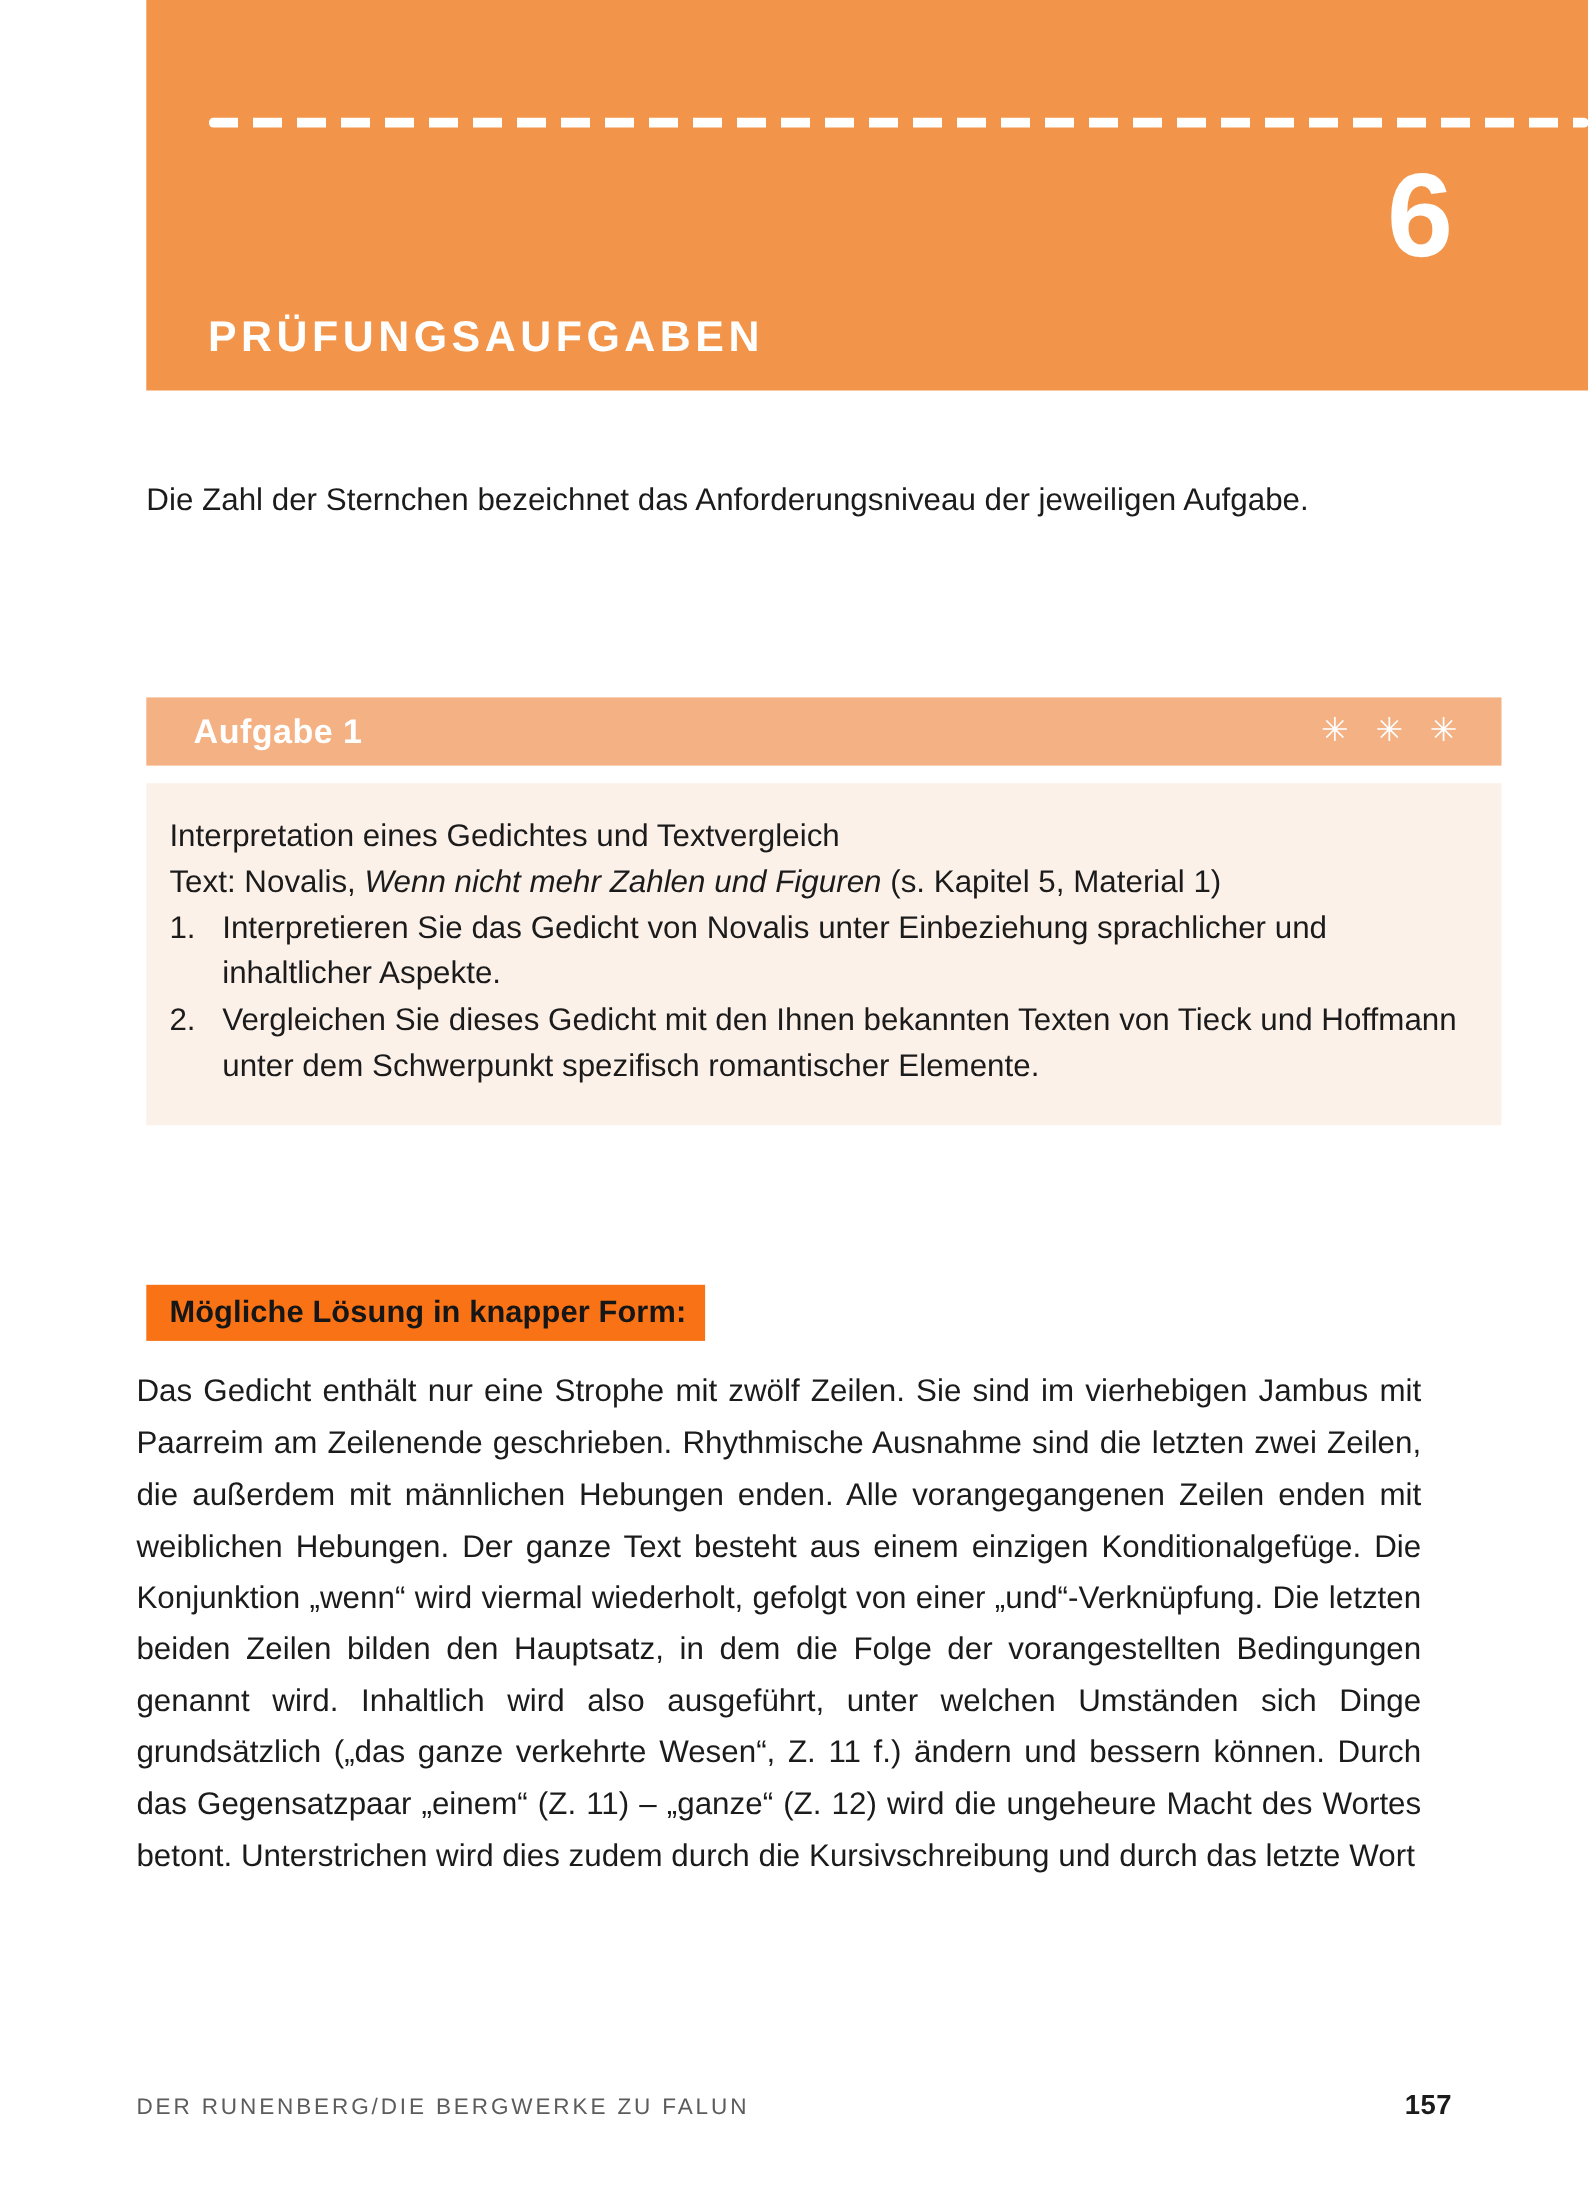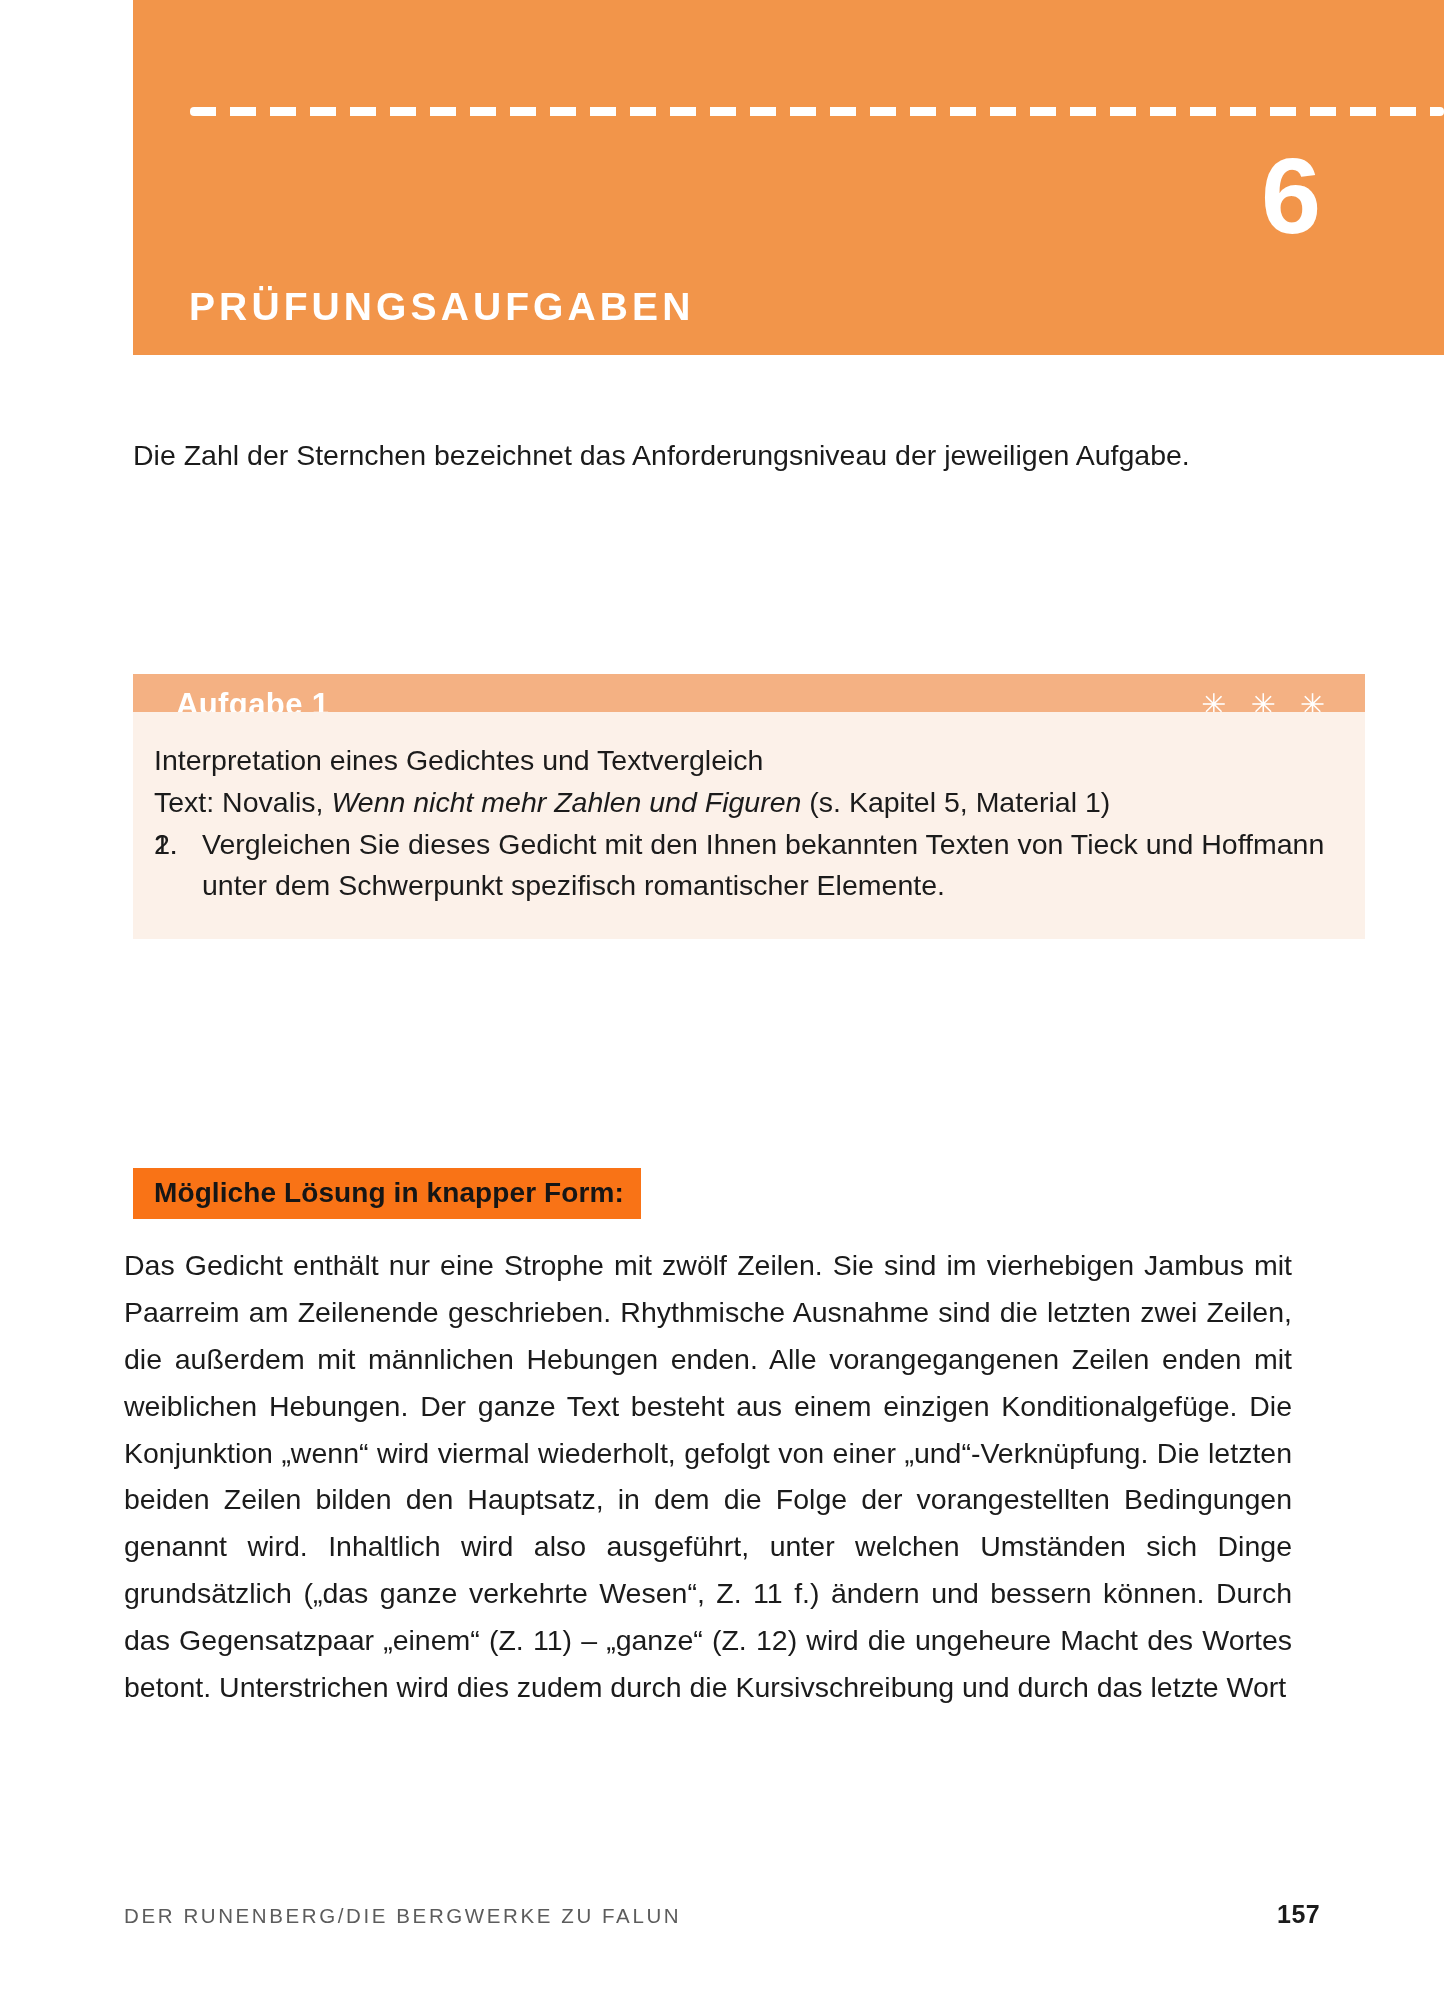--- a/index.html
+++ b/index.html
@@ -91,21 +91,20 @@
     left: 133px;
     top: 634px;
     width: 1232px;
     height: 62px;
     background: #F4B183;
     display: flex;
     align-items: center;
     justify-content: space-between;
     box-sizing: border-box;
     padding: 0 28px 0 43px;
-    margin-top: 40px;
   }
   .task-bar-label {
     color: #FFFFFF;
     font-size: 31px;
     font-weight: 700;
     letter-spacing: 0.4px;
   }
   .task-bar-stars {
     color: #FFFFFF;
     font-size: 30px;
@@ -232,20 +231,21 @@
     <span class="task-bar-label">Aufgabe 1</span>
     <span class="task-bar-stars">✳ ✳ ✳</span>
   </div>
 
   <div class="task-box">
     <p>Interpretation eines Gedichtes und Textvergleich</p>
     <p><span>Text: Novalis, </span><em>Wenn nicht mehr Zahlen und Figuren</em><span> (s. Kapitel 5, Material 1)</span></p>
     <ol class="task-list">
       <li>
         <span class="num">1.</span>
+        <span>Interpretieren Sie das Gedicht von Novalis unter Einbeziehung sprachlicher und inhaltlicher Aspekte.</span>
       </li>
       <li>
         <span class="num">2.</span>
         <span>Vergleichen Sie dieses Gedicht mit den Ihnen bekannten Texten von Tieck und Hoffmann unter dem Schwerpunkt spezifisch romantischer Elemente.</span>
       </li>
     </ol>
   </div>
 
   <div class="solution-label-wrap">
     <span class="solution-label">Mögliche Lösung in knapper Form:</span>

